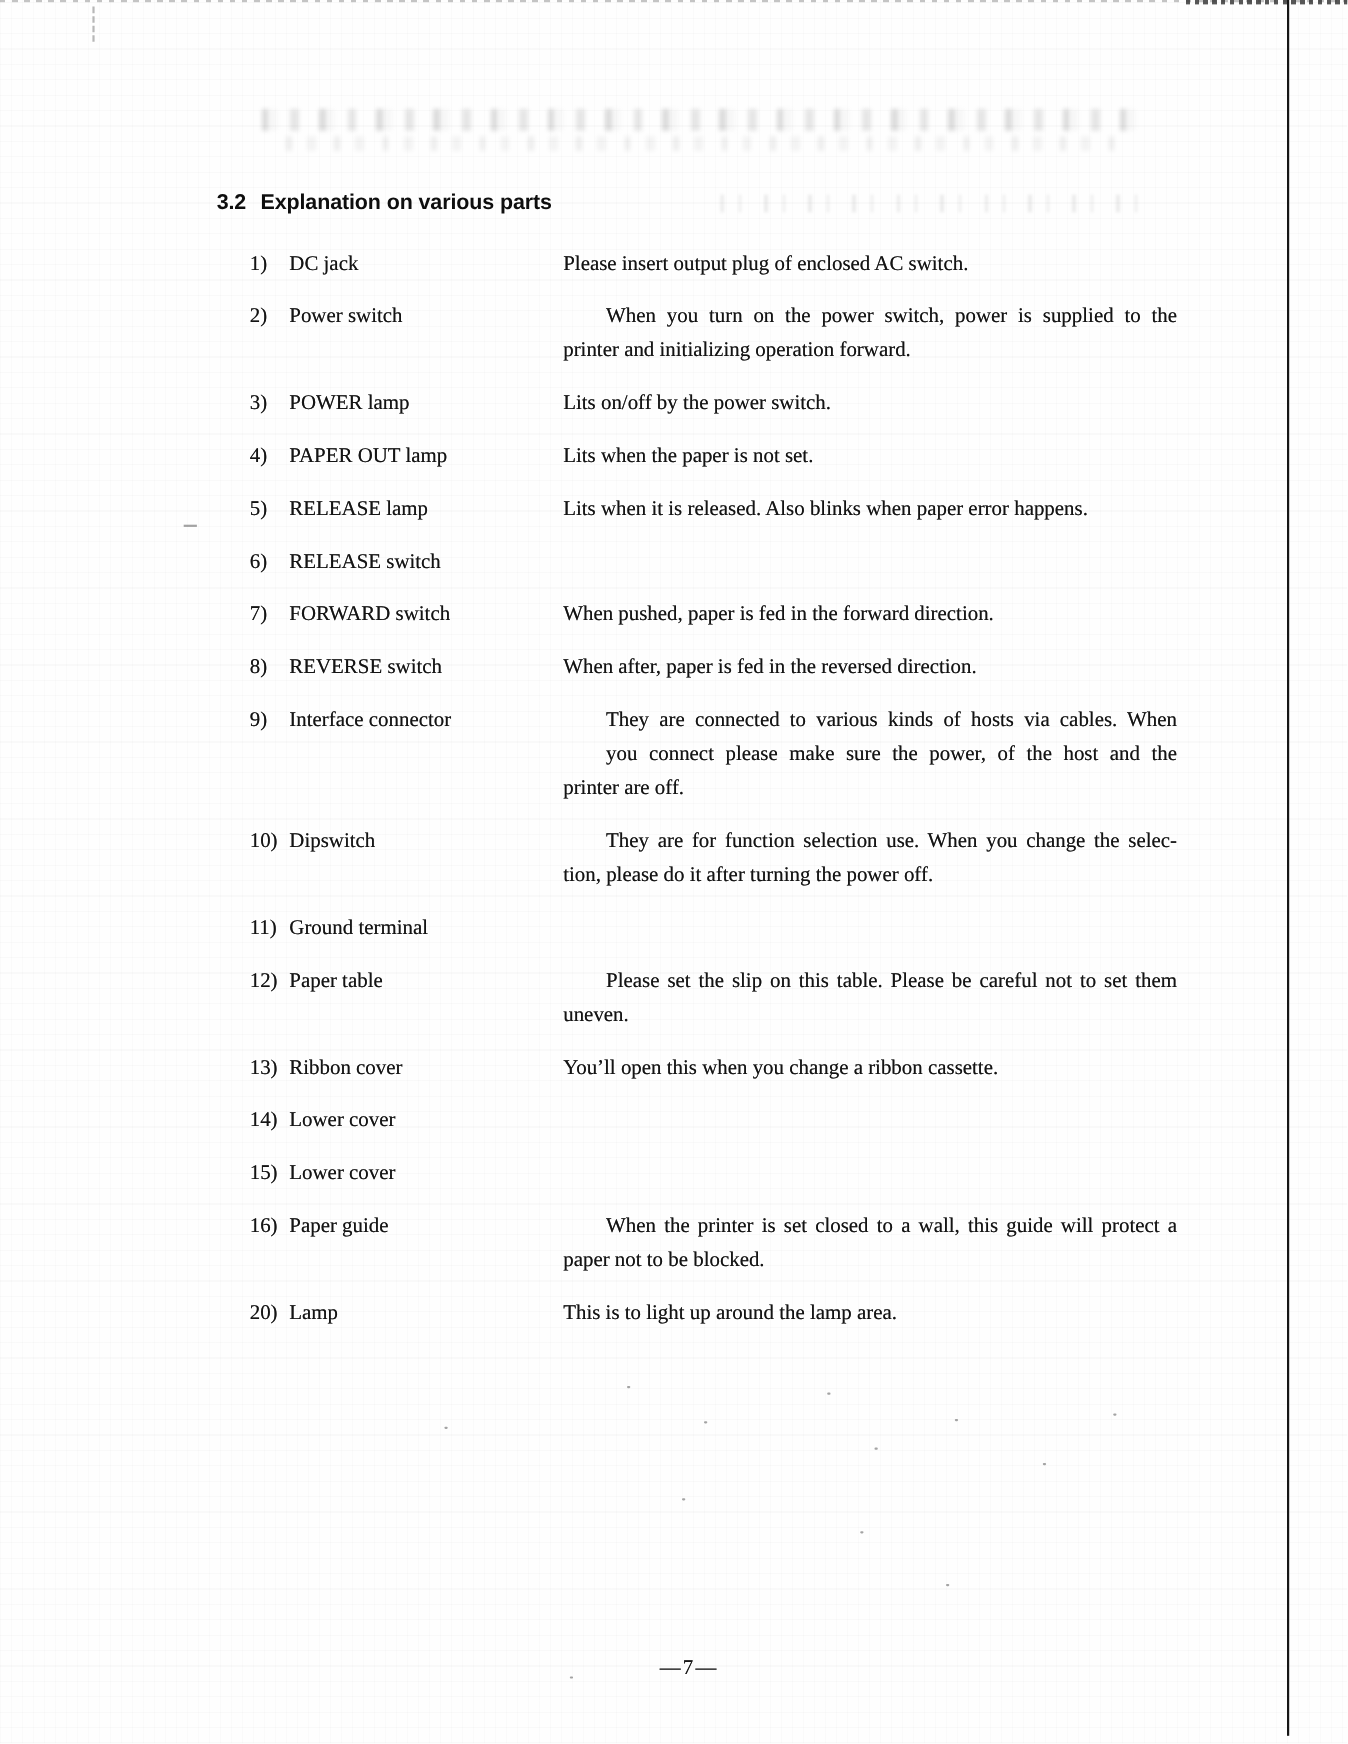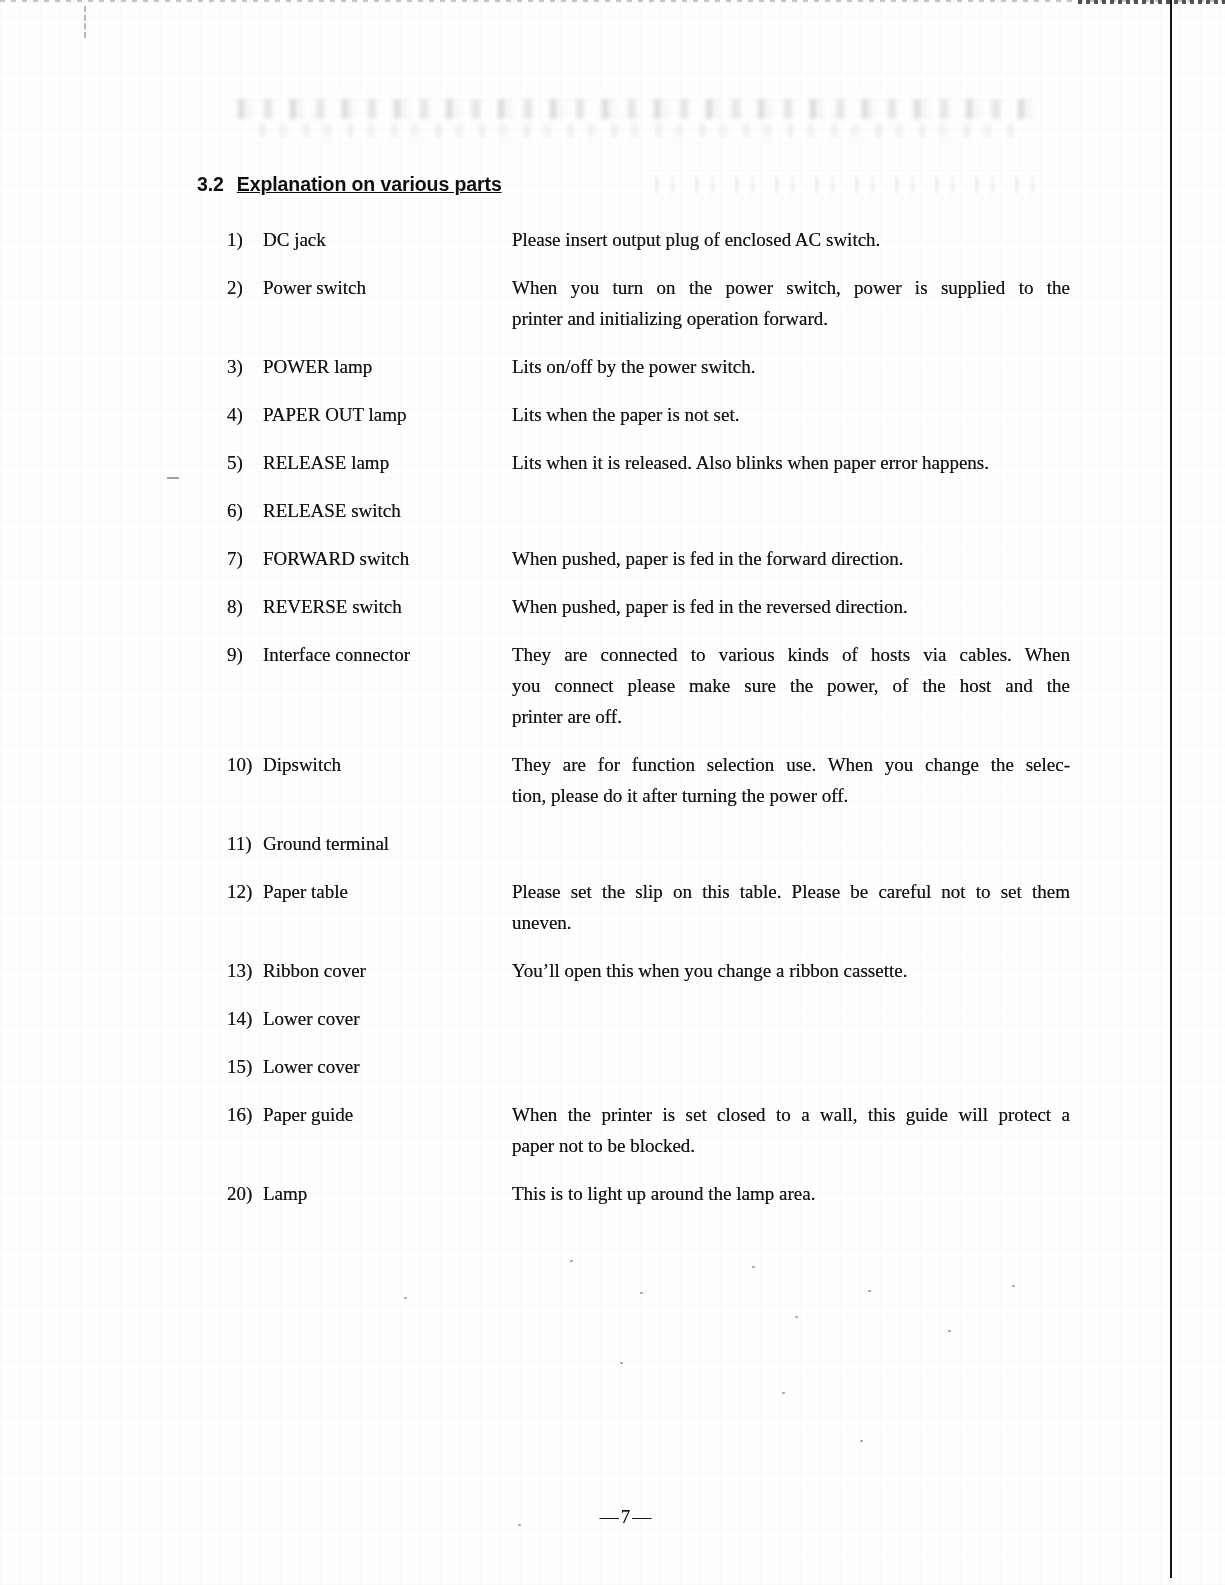--- a/index.html
+++ b/index.html
@@ -31,30 +31,30 @@
     background:repeating-linear-gradient(90deg,rgba(100,100,100,.35) 0 5px,transparent 5px 19px,rgba(120,120,120,.25) 19px 27px,transparent 27px 44px);}
   .heading-noise{position:absolute;top:177px;left:655px;width:390px;height:16px;filter:blur(1.5px);opacity:.4;
     background:repeating-linear-gradient(90deg,rgba(120,120,120,.35) 0 3px,transparent 3px 17px,rgba(90,90,90,.3) 17px 19px,transparent 19px 40px);}
   .stray-dash{position:absolute;left:167px;top:477px;width:12px;height:2px;background:#666;opacity:.6;}
   .speck{position:absolute;width:3px;height:2px;background:#4a4a4a;opacity:.5;border-radius:1px;}
   
   .content{position:absolute;top:171px;left:0;width:100%;}
   .heading{
     margin:0 0 27px 197px;
     font-family:"Liberation Sans", sans-serif;font-weight:bold;
-    font-size:19.5px;line-height:26px;color:#0e0e0e;letter-spacing:-0.1px;text-decoration:underline;
+    font-size:19.5px;line-height:26px;color:#0e0e0e;letter-spacing:-0.1px;
   }
   .h-num{display:inline-block;margin-right:13px;}
   .item{display:flex;align-items:flex-start;margin:0 0 17px 227px;font-size:19px;line-height:31px;
     text-shadow:0 0 .4px rgba(0,0,0,.65);}
   .item-num{width:36px;flex:none;}
   .item-label{width:249px;flex:none;}
   .item-desc{width:558px;flex:none;}
   .desc-line{line-height:31px;}
-  .desc-line.justified{text-align:justify;text-align-last:justify;}
+  .desc-line.justified{text-align:justify;text-align-last:justify;margin-left:39px;}
   .desc-line.plain{white-space:nowrap;}
   .page-number{
     position:absolute;top:1506px;left:0;width:100%;box-sizing:border-box;padding-left:28px;
     text-align:center;font-size:19px;letter-spacing:2px;color:#161616;
     text-shadow:0 0 .4px rgba(0,0,0,.65);
   }
 </style>
 </head>
 <body>
 
@@ -139,21 +139,21 @@
     <span class="item-label">FORWARD switch</span>
     <div class="item-desc">
             <div class="desc-line plain">When pushed, paper is fed in the forward direction.</div>
           </div>
   </div>
 
   <div class="item">
     <span class="item-num">8)</span>
     <span class="item-label">REVERSE switch</span>
     <div class="item-desc">
-            <div class="desc-line plain">When pushed, paper is fed in the reversed direction.</div>
+            <div class="desc-line plain">When after, paper is fed in the reversed direction.</div>
           </div>
   </div>
 
   <div class="item">
     <span class="item-num">9)</span>
     <span class="item-label">Interface connector</span>
     <div class="item-desc">
             <div class="desc-line justified">They are connected to various kinds of hosts via cables. When</div>
             <div class="desc-line justified">you connect please make sure the power, of the host and the</div>
             <div class="desc-line plain">printer are off.</div>

